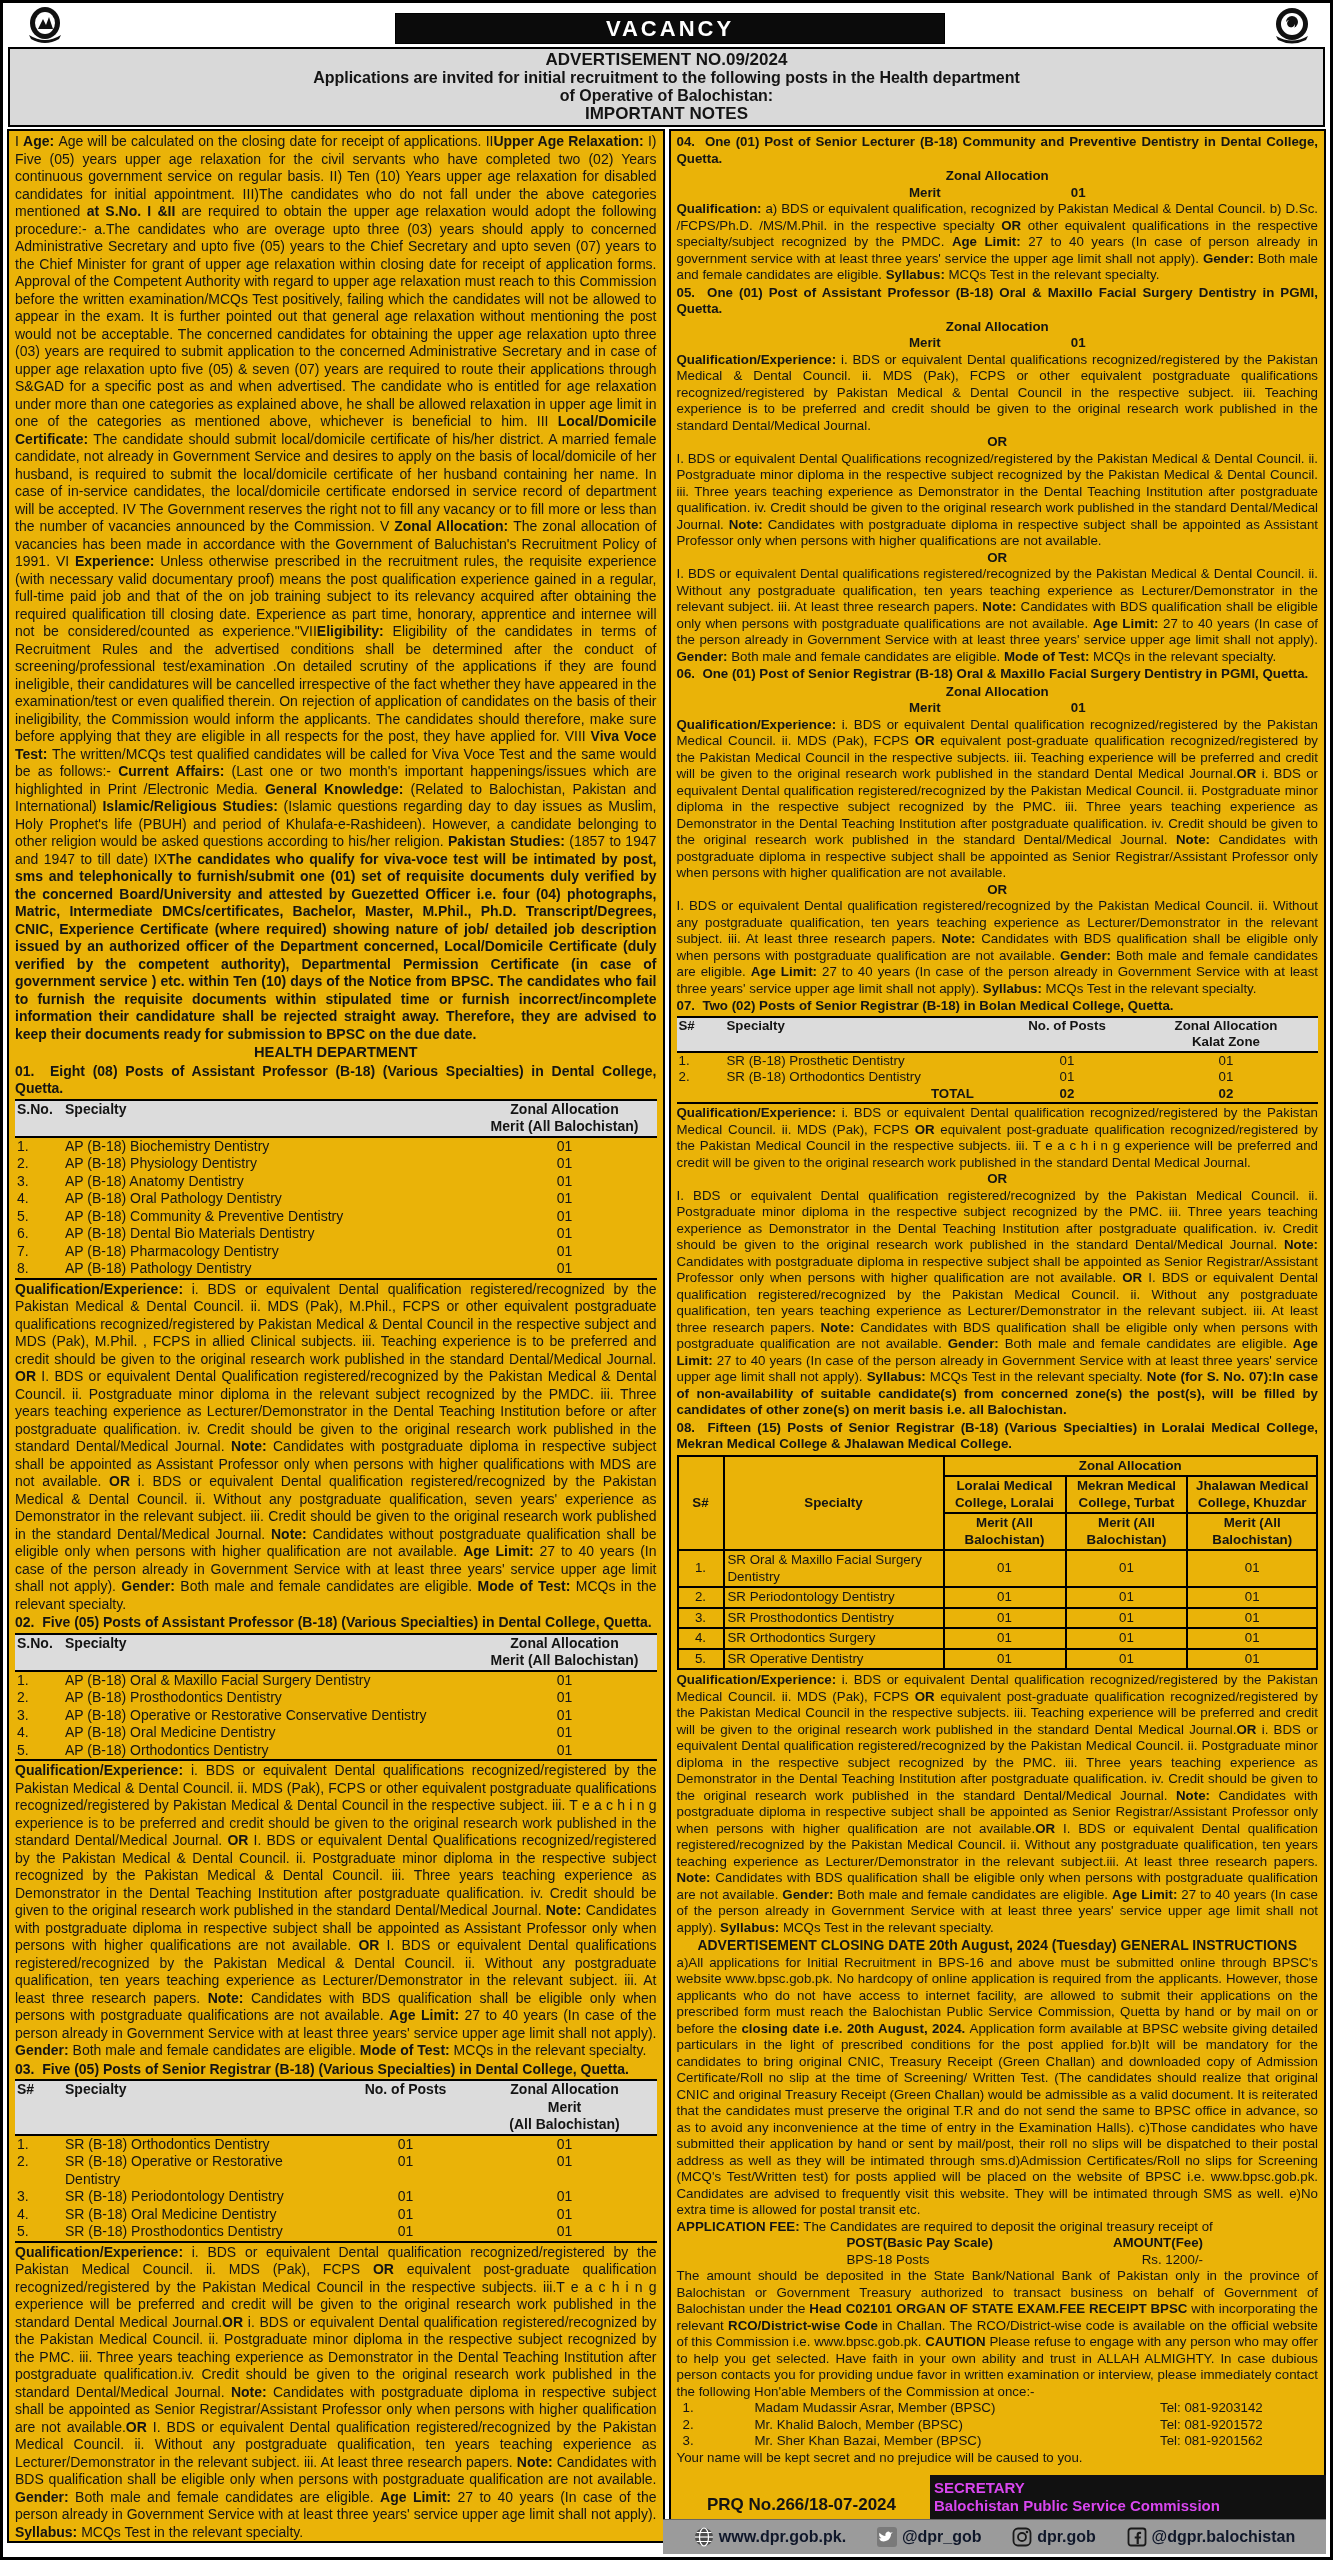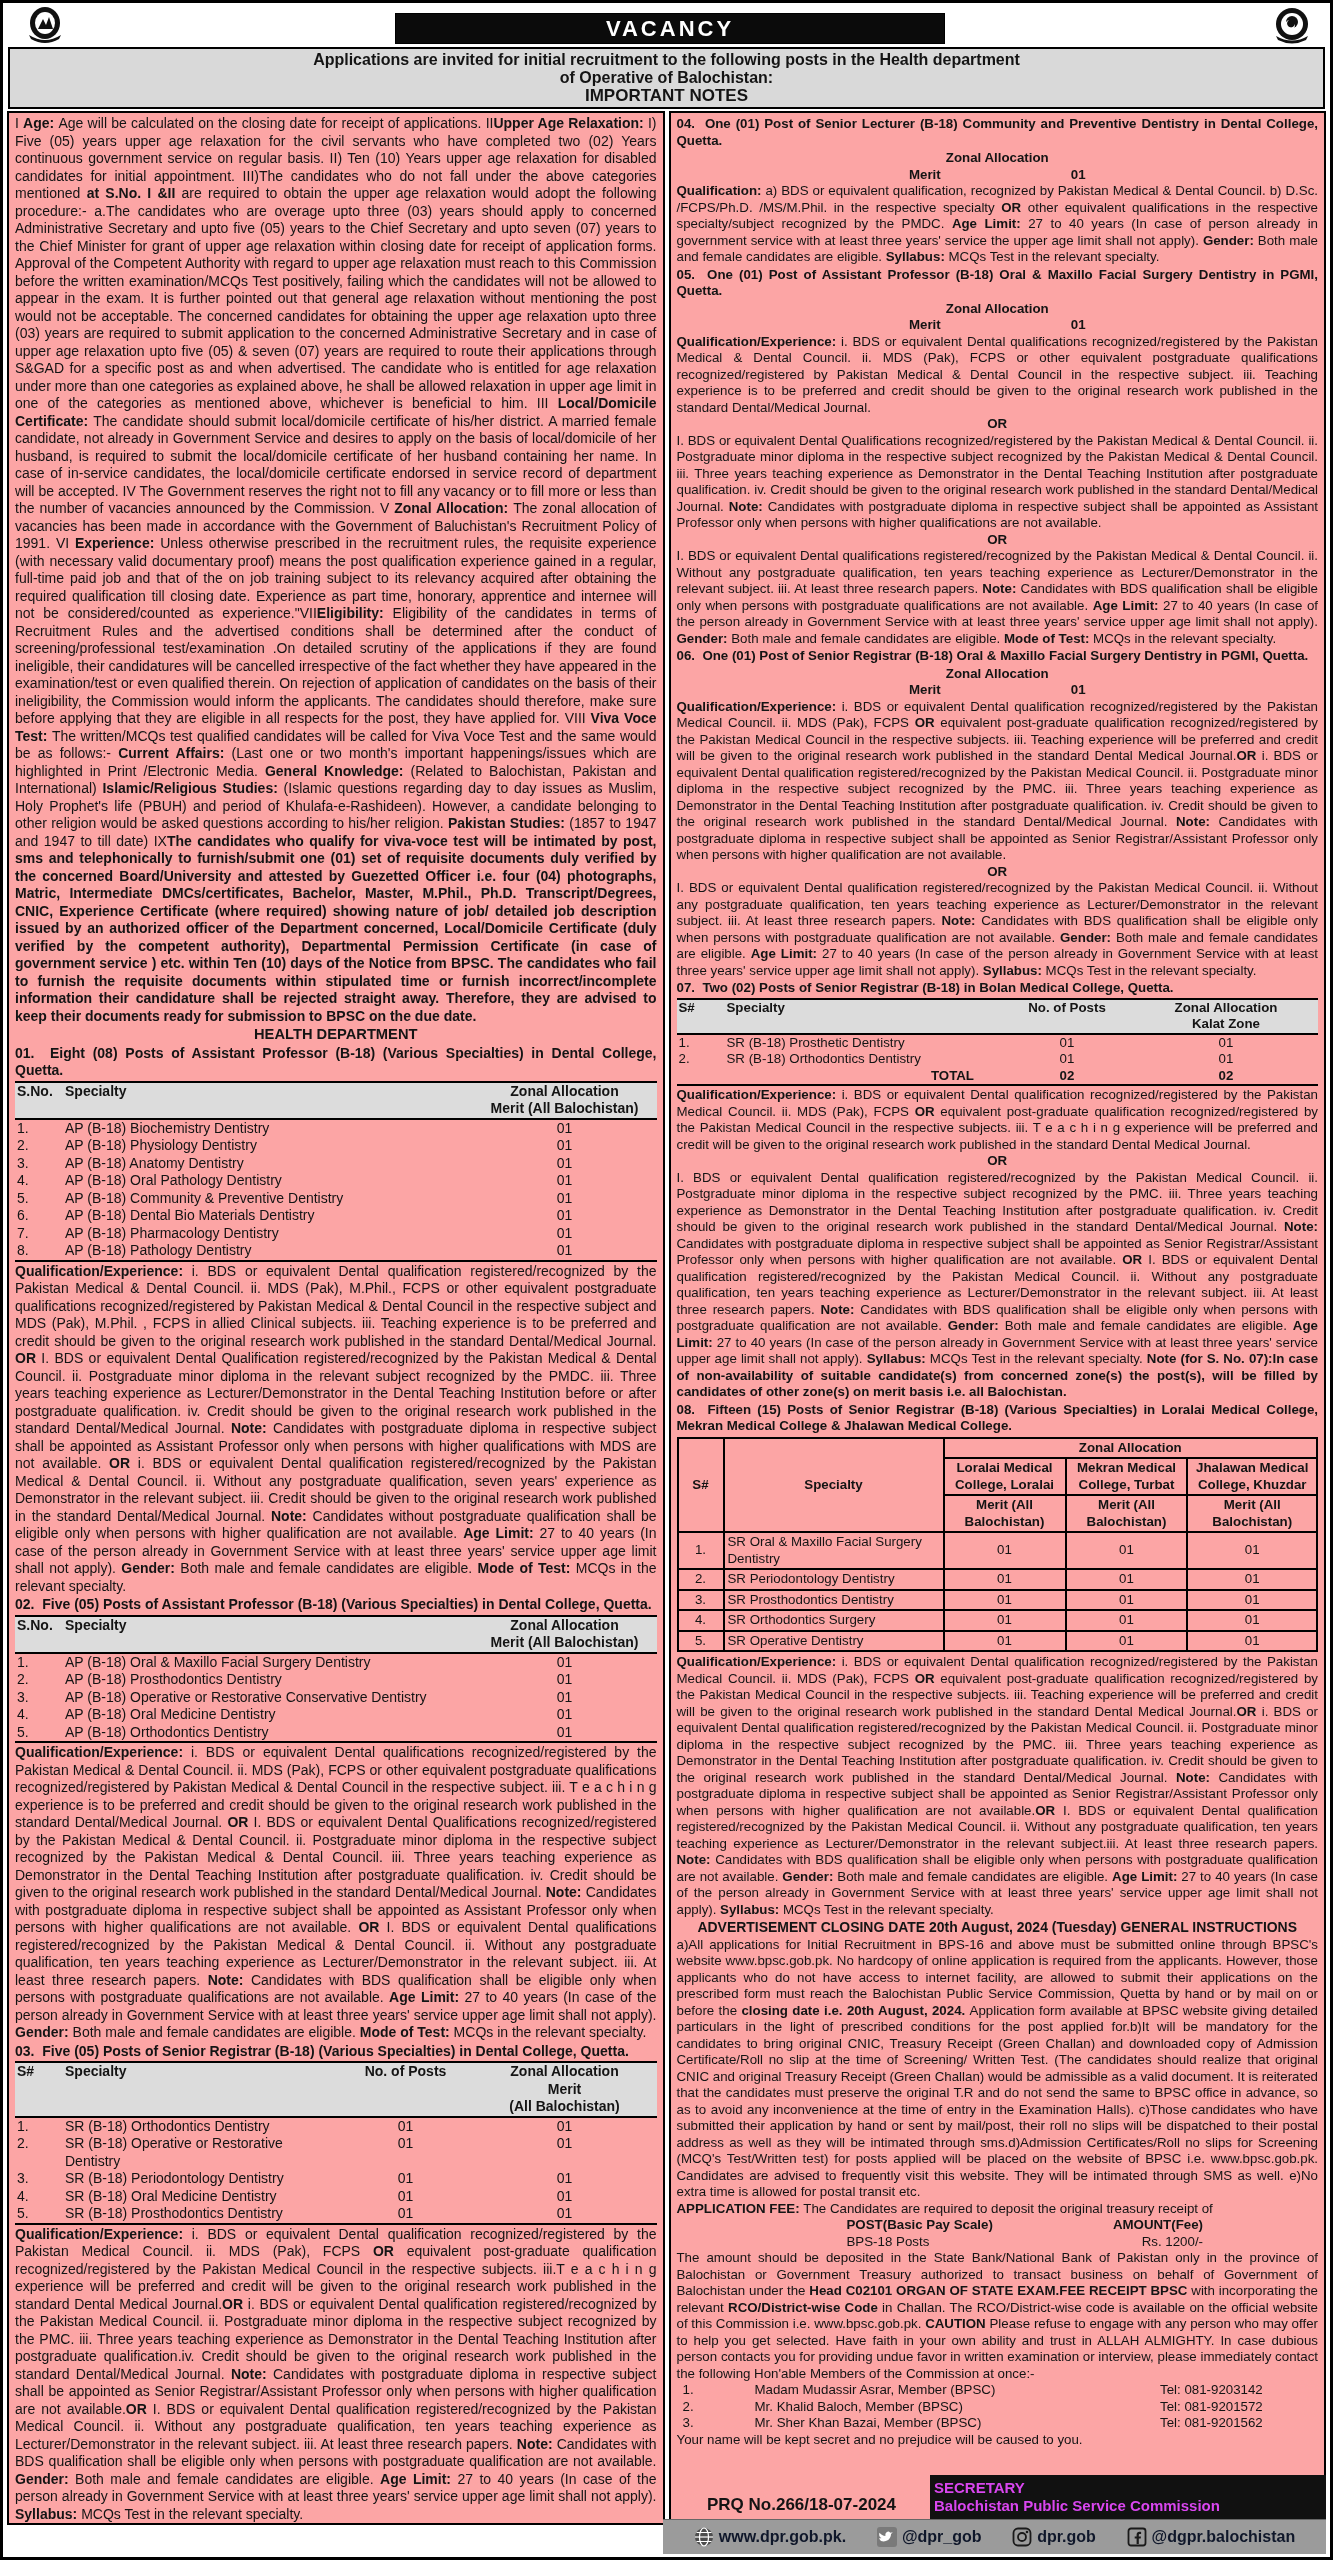--- a/index.html
+++ b/index.html
@@ -12,21 +12,21 @@
   .logo.l{left:20px;} .logo.r{right:16px;}
   .vacancy-banner{position:absolute;left:392px;top:10px;width:548px;height:29px;background:#0b0b0b;
         color:#fff;display:flex;align-items:center;justify-content:center;
         font-weight:700;font-size:22px;letter-spacing:3px;border:1px solid #000;}
   .adv-box{margin:0 5px;border:2px solid #000;background:#d9d9d9;text-align:center;
         font-weight:700;padding:2px 8px 2px;}
   .adv-box .l{font-size:16px;line-height:18px;}
   .adv-box .big{font-size:17px;}
   
   .columns{display:flex;gap:4px;margin:2px 4px 0;height:2414px;}
-  .col{box-sizing:border-box;width:661px;border:2px solid #000;padding:2px 6px;overflow:hidden;background:#fca5a5;}
+  .col{box-sizing:border-box;width:661px;border:2px solid #000;padding:2px 6px;overflow:hidden;background:#eab308;}
   .col.lc{font-size:14px;line-height:17.5px;}
   .col.rc{font-size:13.3px;line-height:16.5px;position:relative;}
   p.just{text-align:justify;margin:0;}
   .center-head{text-align:center;font-weight:700;margin:1px 0;font-size:1.05em;}
   .post-head{font-weight:700;margin:1px 0;text-align:justify;}
   .or-line{text-align:center;font-weight:700;margin:0;}
   
   table{width:100%;border-collapse:collapse;font-size:inherit;line-height:inherit;}
   .plain{border-top:2px solid #000;border-bottom:2px solid #000;margin:1px 0;}
   .plain th,.plain td{padding:0 2px;vertical-align:top;text-align:left;}
@@ -88,20 +88,21 @@
         <circle cx="22" cy="19" r="16" fill="#111"></circle>
         <circle cx="22" cy="19" r="11" fill="#fff"></circle>
         <circle cx="22" cy="17" r="6" fill="#111"></circle>
         <path d="M19 15 a4 4 0 1 0 6 4 a5 5 0 1 1-6-4z" fill="#fff"></path>
         <path d="M6 31 Q22 40 38 31 L36 35 Q22 42 8 35 Z" fill="#111"></path>
       </svg>
     </span>
   </div>
 
   <div class="adv-box">
+    <div class="l big">ADVERTISEMENT NO.09/2024</div>
     <div class="l">Applications are invited for initial recruitment to the following posts in the Health department</div>
     <div class="l">of Operative of Balochistan:</div>
     <div class="l big">IMPORTANT NOTES</div>
   </div>
 
   <div class="columns">
 
     <div class="col lc">
       <p class="just"><span>I </span><b>Age: </b><span>Age will be calculated on the closing date for receipt of applications. II</span><b>Upper Age Relaxation: </b><span>I) Five (05) years upper age relaxation for the civil servants who have completed two (02) Years continuous government service on regular basis. II) Ten (10) Years upper age relaxation for disabled candidates for initial appointment. III)The candidates who do not fall under the above categories mentioned </span><b>at S.No. I &amp;II </b><span>are required to obtain the upper age relaxation would adopt the following procedure:- a.The candidates who are overage upto three (03) years should apply to concerned Administrative Secretary and upto five (05) years to the Chief Secretary and upto seven (07) years to the Chief Minister for grant of upper age relaxation within closing date for receipt of application forms. Approval of the Competent Authority with regard to upper age relaxation must reach to this Commission before the written examination/MCQs Test positively, failing which the candidates will not be allowed to appear in the exam. It is further pointed out that general age relaxation without mentioning the post would not be acceptable. The concerned candidates for obtaining the upper age relaxation upto three (03) years are required to submit application to the concerned Administrative Secretary and in case of upper age relaxation upto five (05) &amp; seven (07) years are required to route their applications through S&amp;GAD for a specific post as and when advertised. The candidate who is entitled for age relaxation under more than one categories as explained above, he shall be allowed relaxation in upper age limit in one of the categories as mentioned above, whichever is beneficial to him. III </span><b>Local/Domicile Certificate: </b><span>The candidate should submit local/domicile certificate of his/her district. A married female candidate, not already in Government Service and desires to apply on the basis of local/domicile of her husband, is required to submit the local/domicile certificate of her husband containing her name. In case of in-service candidates, the local/domicile certificate endorsed in service record of department will be accepted. IV The Government reserves the right not to fill any vacancy or to fill more or less than the number of vacancies announced by the Commission. V </span><b>Zonal Allocation: </b><span>The zonal allocation of vacancies has been made in accordance with the Government of Baluchistan's Recruitment Policy of 1991. VI </span><b>Experience: </b><span>Unless otherwise prescribed in the recruitment rules, the requisite experience (with necessary valid documentary proof) means the post qualification experience gained in a regular, full-time paid job and that of the on job training subject to its relevancy acquired after obtaining the required qualification till closing date. Experience as part time, honorary, apprentice and internee will not be considered/counted as experience."VII</span><b>Eligibility: </b><span>Eligibility of the candidates in terms of Recruitment Rules and the advertised conditions shall be determined after the conduct of screening/professional test/examination .On detailed scrutiny of the applications if they are found ineligible, their candidatures will be cancelled irrespective of the fact whether they have appeared in the examination/test or even qualified therein. On rejection of application of candidates on the basis of their ineligibility, the Commission would inform the applicants. The candidates should therefore, make sure before applying that they are eligible in all respects for the post, they have applied for. VIII </span><b>Viva Voce Test: </b><span>The written/MCQs test qualified candidates will be called for Viva Voce Test and the same would be as follows:- </span><b>Current Affairs: </b><span>(Last one or two month's important happenings/issues which are highlighted in Print /Electronic Media. </span><b>General Knowledge: </b><span>(Related to Balochistan, Pakistan and International) </span><b>Islamic/Religious Studies: </b><span>(Islamic questions regarding day to day issues as Muslim, Holy Prophet's life (PBUH) and period of Khulafa-e-Rashideen). However, a candidate belonging to other religion would be asked questions according to his/her religion. </span><b>Pakistan Studies: </b><span>(1857 to 1947 and 1947 to till date) IX</span><b>The candidates who qualify for viva-voce test will be intimated by post, sms and telephonically to furnish/submit one (01) set of requisite documents duly verified by the concerned Board/University and attested by Guezetted Officer i.e. four (04) photographs, Matric, Intermediate DMCs/certificates, Bachelor, Master, M.Phil., Ph.D. Transcript/Degrees, CNIC, Experience Certificate (where required) showing nature of job/ detailed job description issued by an authorized officer of the Department concerned, Local/Domicile Certificate (duly verified by the competent authority), Departmental Permission Certificate (in case of government service ) etc. within Ten (10) days of the Notice from BPSC. The candidates who fail to furnish the requisite documents within stipulated time or furnish incorrect/incomplete information their candidature shall be rejected straight away. Therefore, they are advised to keep their documents ready for submission to BPSC on the due date.</b></p>
 

